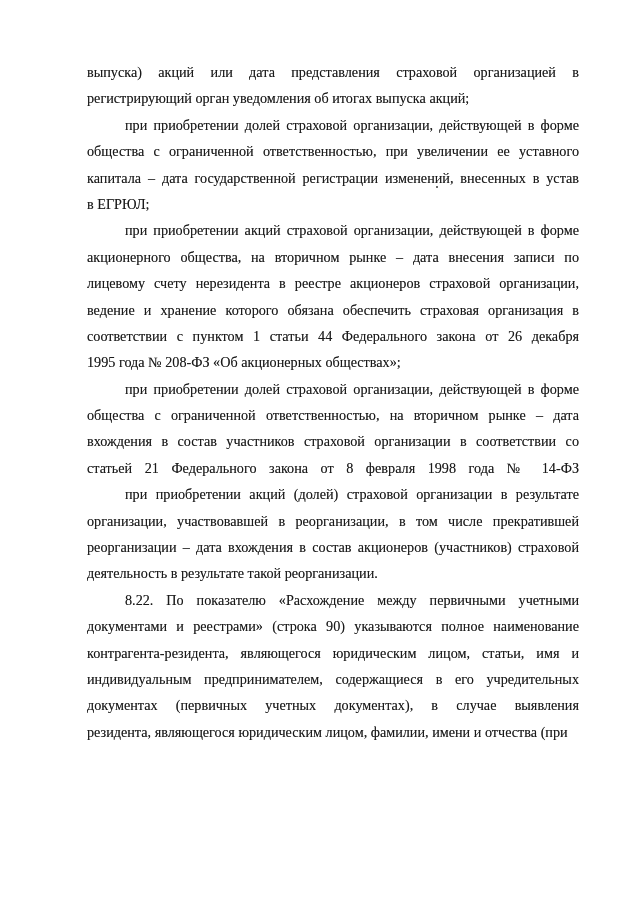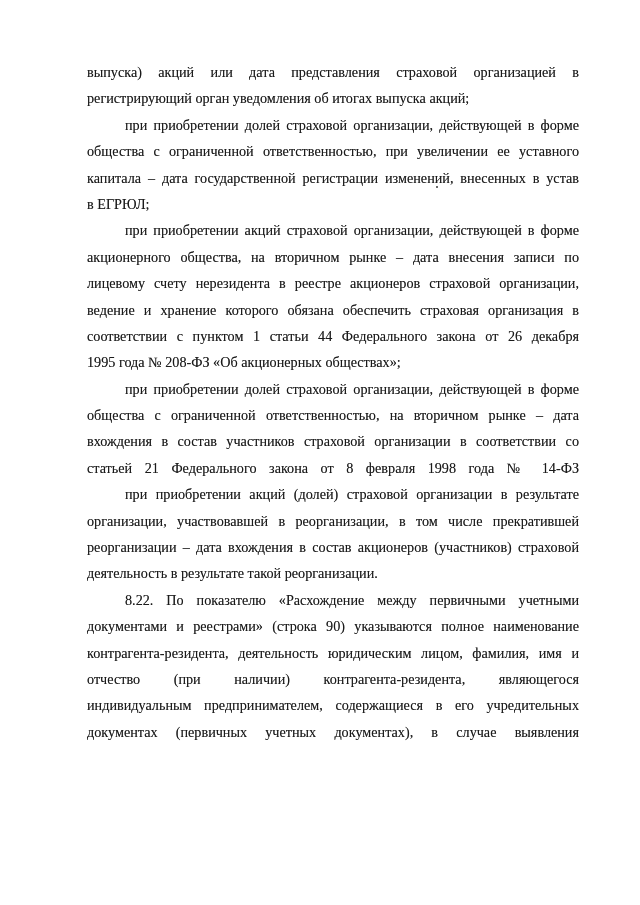--- a/index.html
+++ b/index.html
@@ -75,22 +75,21 @@
       </div>
       <div class="para">
         <div class="line indent">при приобретении акций (долей) страховой организации в результате</div>
         <div class="line">организации, участвовавшей в реорганизации, в том числе прекратившей</div>
         <div class="line">реорганизации – дата вхождения в состав акционеров (участников) страховой</div>
         <div class="line last">деятельность в результате такой реорганизации.</div>
       </div>
       <div class="para">
         <div class="line indent">8.22. По показателю «Расхождение между первичными учетными</div>
         <div class="line">документами и реестрами» (строка 90) указываются полное наименование</div>
-        <div class="line">контрагента-резидента, деятельность юридическим лицом, фамилия, имя и</div>
-        <div class="line">отчество (при наличии) контрагента-резидента, являющегося</div>
+        <div class="line">контрагента-резидента, являющегося юридическим лицом, статьи, имя и</div>
         <div class="line">индивидуальным предпринимателем, содержащиеся в его учредительных</div>
         <div class="line">документах (первичных учетных документах), в случае выявления</div>
         <div class="line last">резидента, являющегося юридическим лицом, фамилии, имени и отчества (при</div>
       </div>
     </div>
 
   <div class="page-number">55</div>
 
   <div class="speck speck-dot1"></div>
   <div class="speck speck-dash"></div>

